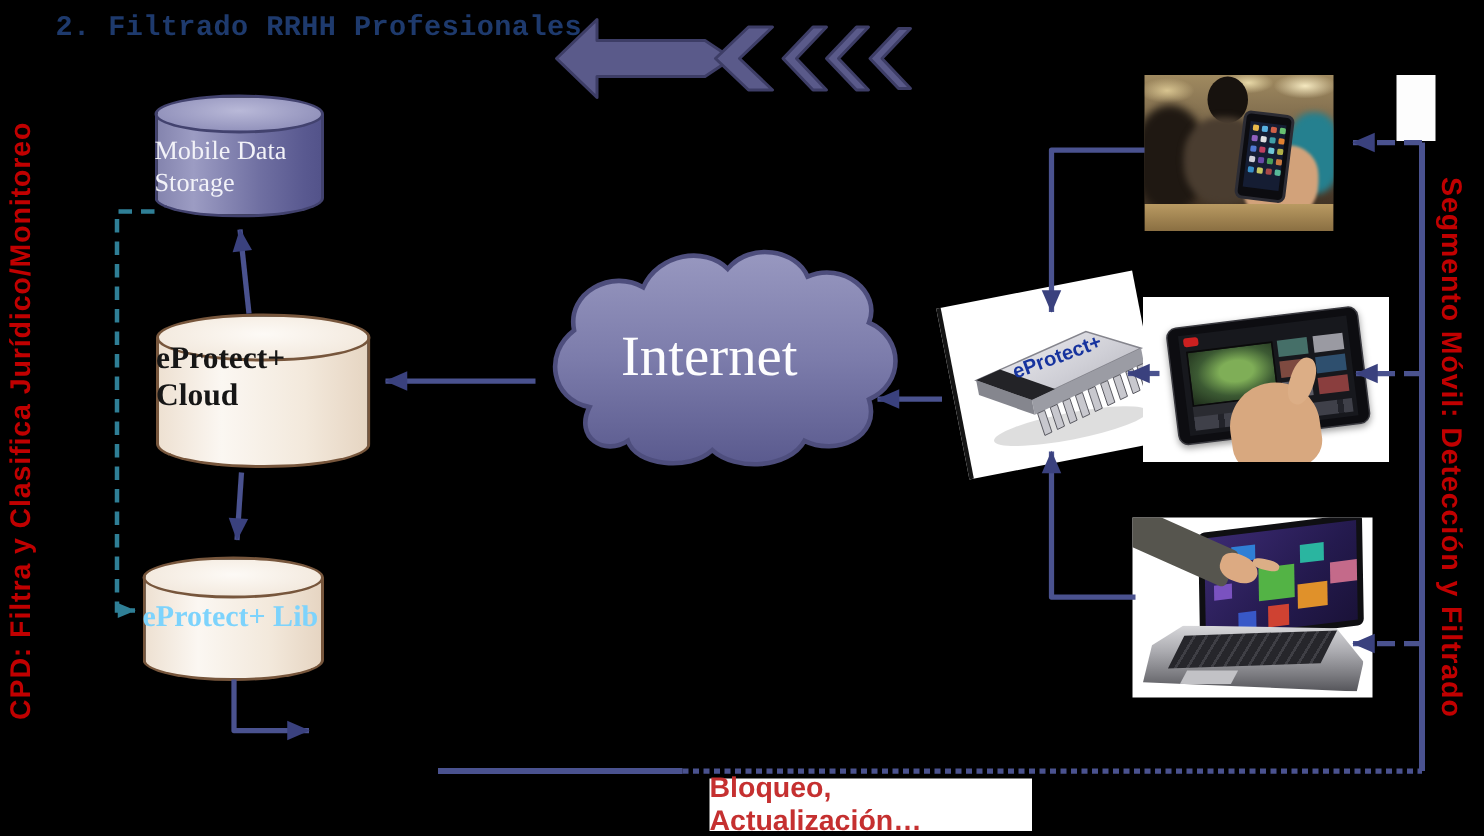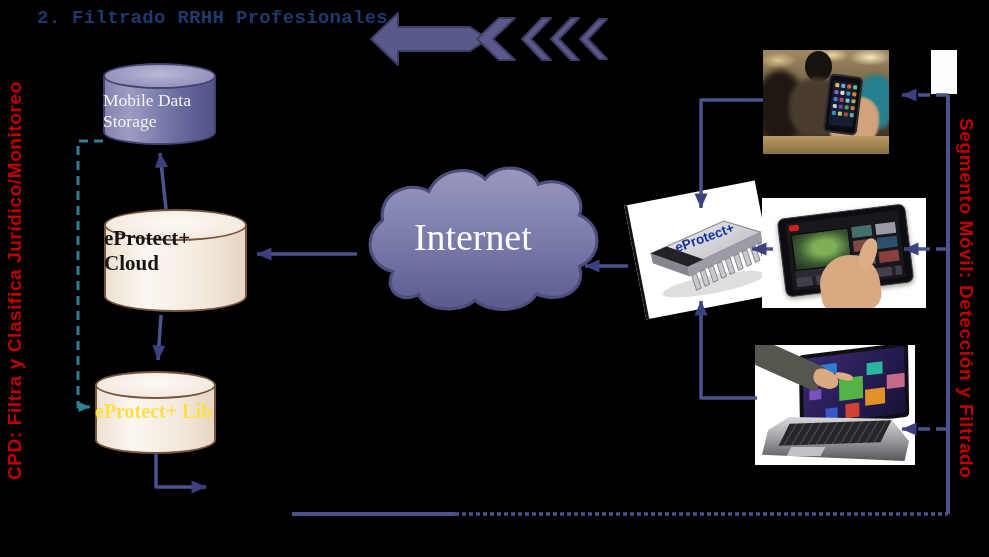--- a/index.html
+++ b/index.html
@@ -35,21 +35,21 @@
   .storage .cyl-label{top:27px;font-family:"Liberation Serif",serif;font-size:17.5px;color:#F2F2F8;}
 
   .clouddb{left:104px;top:209px;width:143px;height:103px;}
   .clouddb .cyl-top{height:32px;}
   .clouddb .cyl-body{top:16px;border-radius:0 0 71px 71px/0 0 16px 16px;}
   .clouddb .cyl-label{top:17px;font-family:"Liberation Serif",serif;font-weight:bold;font-size:21px;color:#161616;}
 
   .libdb{left:95px;top:371px;width:121px;height:83px;}
   .libdb .cyl-top{height:28px;}
   .libdb .cyl-body{top:14px;border-radius:0 0 60px 60px/0 0 14px 14px;}
-  .libdb .cyl-label{top:28px;font-family:"Liberation Serif",serif;font-weight:bold;font-size:20px;color:#fde047;}
+  .libdb .cyl-label{top:28px;font-family:"Liberation Serif",serif;font-weight:bold;font-size:20px;color:#7dd3fc;}
 
   .triggerdb{left:215px;top:459px;width:77px;height:61px;}
   .triggerdb .cyl-top{height:20px;}
   .triggerdb .cyl-body{top:10px;border-radius:0 0 38px 38px/0 0 10px 10px;}
   .triggerdb .cyl-label{top:22px;font-family:"Liberation Serif",serif;font-size:19px;color:#F2F2F8;}
 
   
   .cloud-svg{position:absolute;left:352px;top:148px;z-index:1;}
   .wires{position:absolute;left:0;top:0;z-index:4;pointer-events:none;}
   .top-arrow{position:absolute;left:366px;top:10px;z-index:2;}
@@ -275,14 +275,15 @@
       <div class="p3-keys"></div>
       <div class="p3-touchpad"></div>
     </div>
     <div class="p3-arm"></div>
     <div class="p3-hand"></div>
     <div class="p3-finger"></div>
   </div>
 
   <div class="whitebox"></div>
 
+  <div class="footer-box">Bloqueo, Actualización…</div>
 
 </div>
 
 </body></html>

